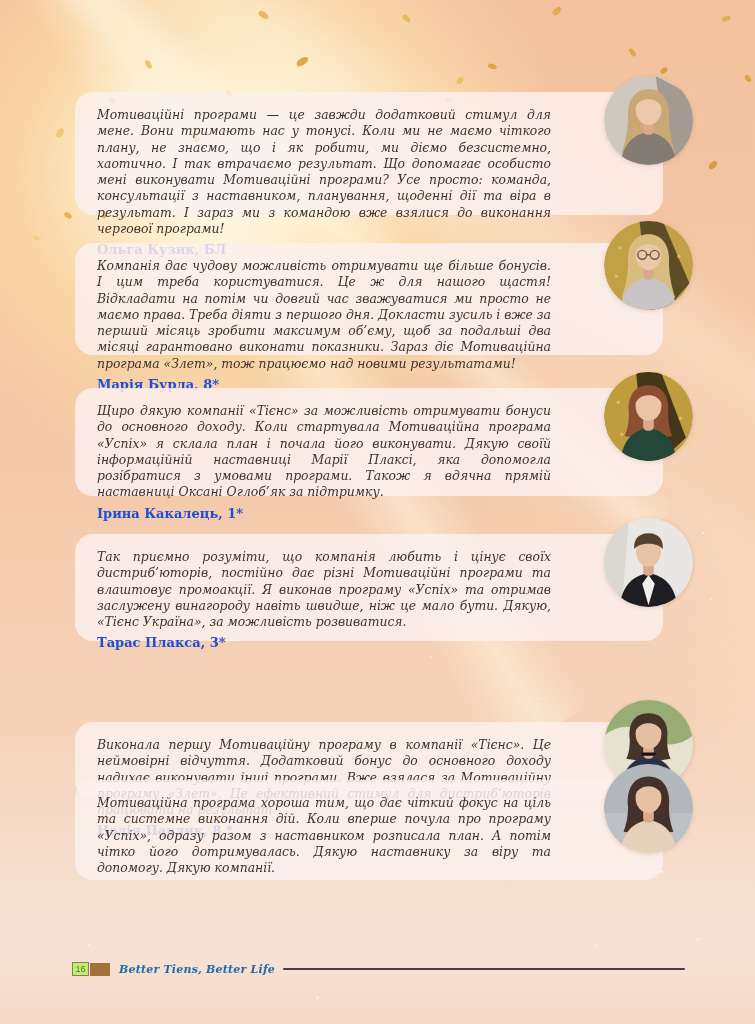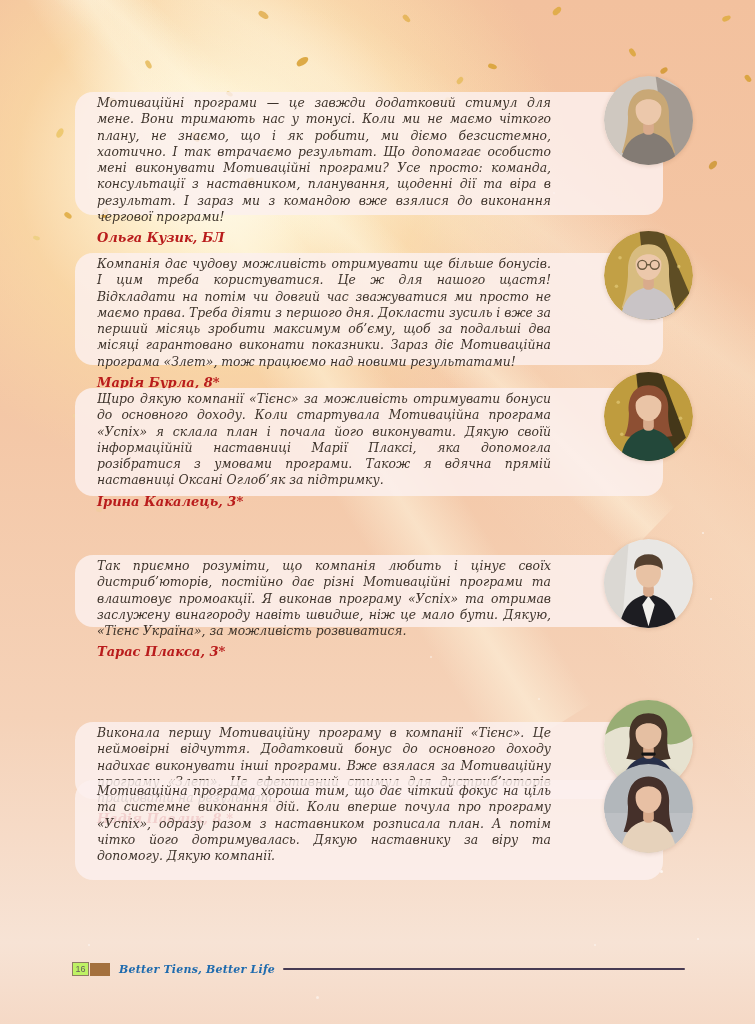--- a/index.html
+++ b/index.html
@@ -20,35 +20,35 @@
   .ray1{width:110px;height:980px;transform:rotate(-32deg);--o:.5}
   .ray2{width:70px;height:900px;transform:rotate(-46deg);--o:.45}
   .ray3{width:150px;height:1100px;transform:rotate(-55deg);--o:.3}
   .ray4{width:330px;height:1250px;transform:rotate(-41deg);--o:.22}
   .cf{position:absolute;border-radius:55% 45% 60% 40%;opacity:.9}
   .sp{position:absolute;background:#fff;border-radius:50%}
 
   .card{
     position:absolute;left:75px;width:588px;box-sizing:border-box;
     background:rgba(252,240,237,.85);border-radius:18px;
-    padding:3px 112px 0 22px;overflow:visible;
+    padding:15px 112px 0 22px;overflow:visible;
   }
   .c1{top:92px;height:123px}
-  .c2{top:253px;height:112px}
+  .c2{top:243px;height:112px}
   .c3{top:388px;height:108px}
-  .c4{top:555px;height:72px}
+  .c4{top:534px;height:107px}
   .c5{top:722px;height:77px}
   .c6{top:780px;height:100px}
   .quote{
     margin:0;font-style:italic;font-size:12.4px;line-height:16.3px;
     color:#3d332b;text-align:justify;
   }
   .author{
-    margin:5px 0 0;font-style:italic;font-weight:bold;
-    font-size:13px;color:#b91c1c;
+    margin:5px 0 0;font-weight:bold;
+    font-size:13px;color:#1d4ed8;
   }
   .photo{
     position:absolute;top:-16px;left:529px;width:89px;height:89px;
     border-radius:50%;overflow:hidden;box-shadow:0 1px 4px rgba(120,70,40,.18);
   }
   .c2 .photo,.c5 .photo{top:-22px}
   .photo svg{display:block;width:100%;height:100%}
   
   .p1{--pbg:#cfc8c0;--pbg2:#978e86;--hair:#c9a876;--skin:#ecc8ab;--cloth:#837b74}
   .p2{--pbg:#c2a045;--pbg2:#4c3e1e;--hair:#d8bc80;--skin:#ecc8ab;--cloth:#c9c4c6}
@@ -165,21 +165,21 @@
         <circle cx="43" cy="38" r="5"></circle>
           <circle cx="57" cy="38" r="5"></circle>
           <path d="M48 38 h4"></path>
       </g>
     </svg>
   </div>
 </section>
 
 <section class="card c3">
   <p class="quote">Щиро дякую компанії «Тієнс» за можливість отримувати бонуси до основного доходу. Коли стартувала Мотиваційна програма «Успіх» я склала план і почала його виконувати. Дякую своїй інформаційній наставниці Марії Плаксі, яка допомогла розібратися з умовами програми. Також я вдячна прямій наставниці Оксані Оглоб’як за підтримку.</p>
-  <p class="author">Ірина Какалець, 3*</p>
+  <p class="author">Ірина Какалець, 1*</p>
   <div class="photo p3">
     <svg viewBox="0 0 100 100">
       <circle class="av-bg" cx="50" cy="50" r="50"></circle>
       <path class="av-bg2" d="M36 0 L64 0 L92 74 L64 100 L46 100 Z" opacity=".85"></path>
       <circle fill="#f0d98c" opacity=".5" cx="16" cy="34" r="2"></circle>
         <circle fill="#f0d98c" opacity=".5" cx="86" cy="52" r="2"></circle>
         <circle fill="#f0d98c" opacity=".5" cx="20" cy="70" r="2"></circle>
       <path class="av-hair" d="M50 15 C33 15 26 30 28 46 C28 58 26 66 23 72 L37 74 L63 74 L77 72 C74 66 72 58 72 46 C74 30 67 15 50 15 Z"></path>
       <path class="av-cloth" d="M50 63 C32 66 22 76 18 100 L82 100 C78 76 68 66 50 63 Z"></path>
       <rect class="av-neck" x="44" y="50" width="12" height="16" rx="5"></rect>

